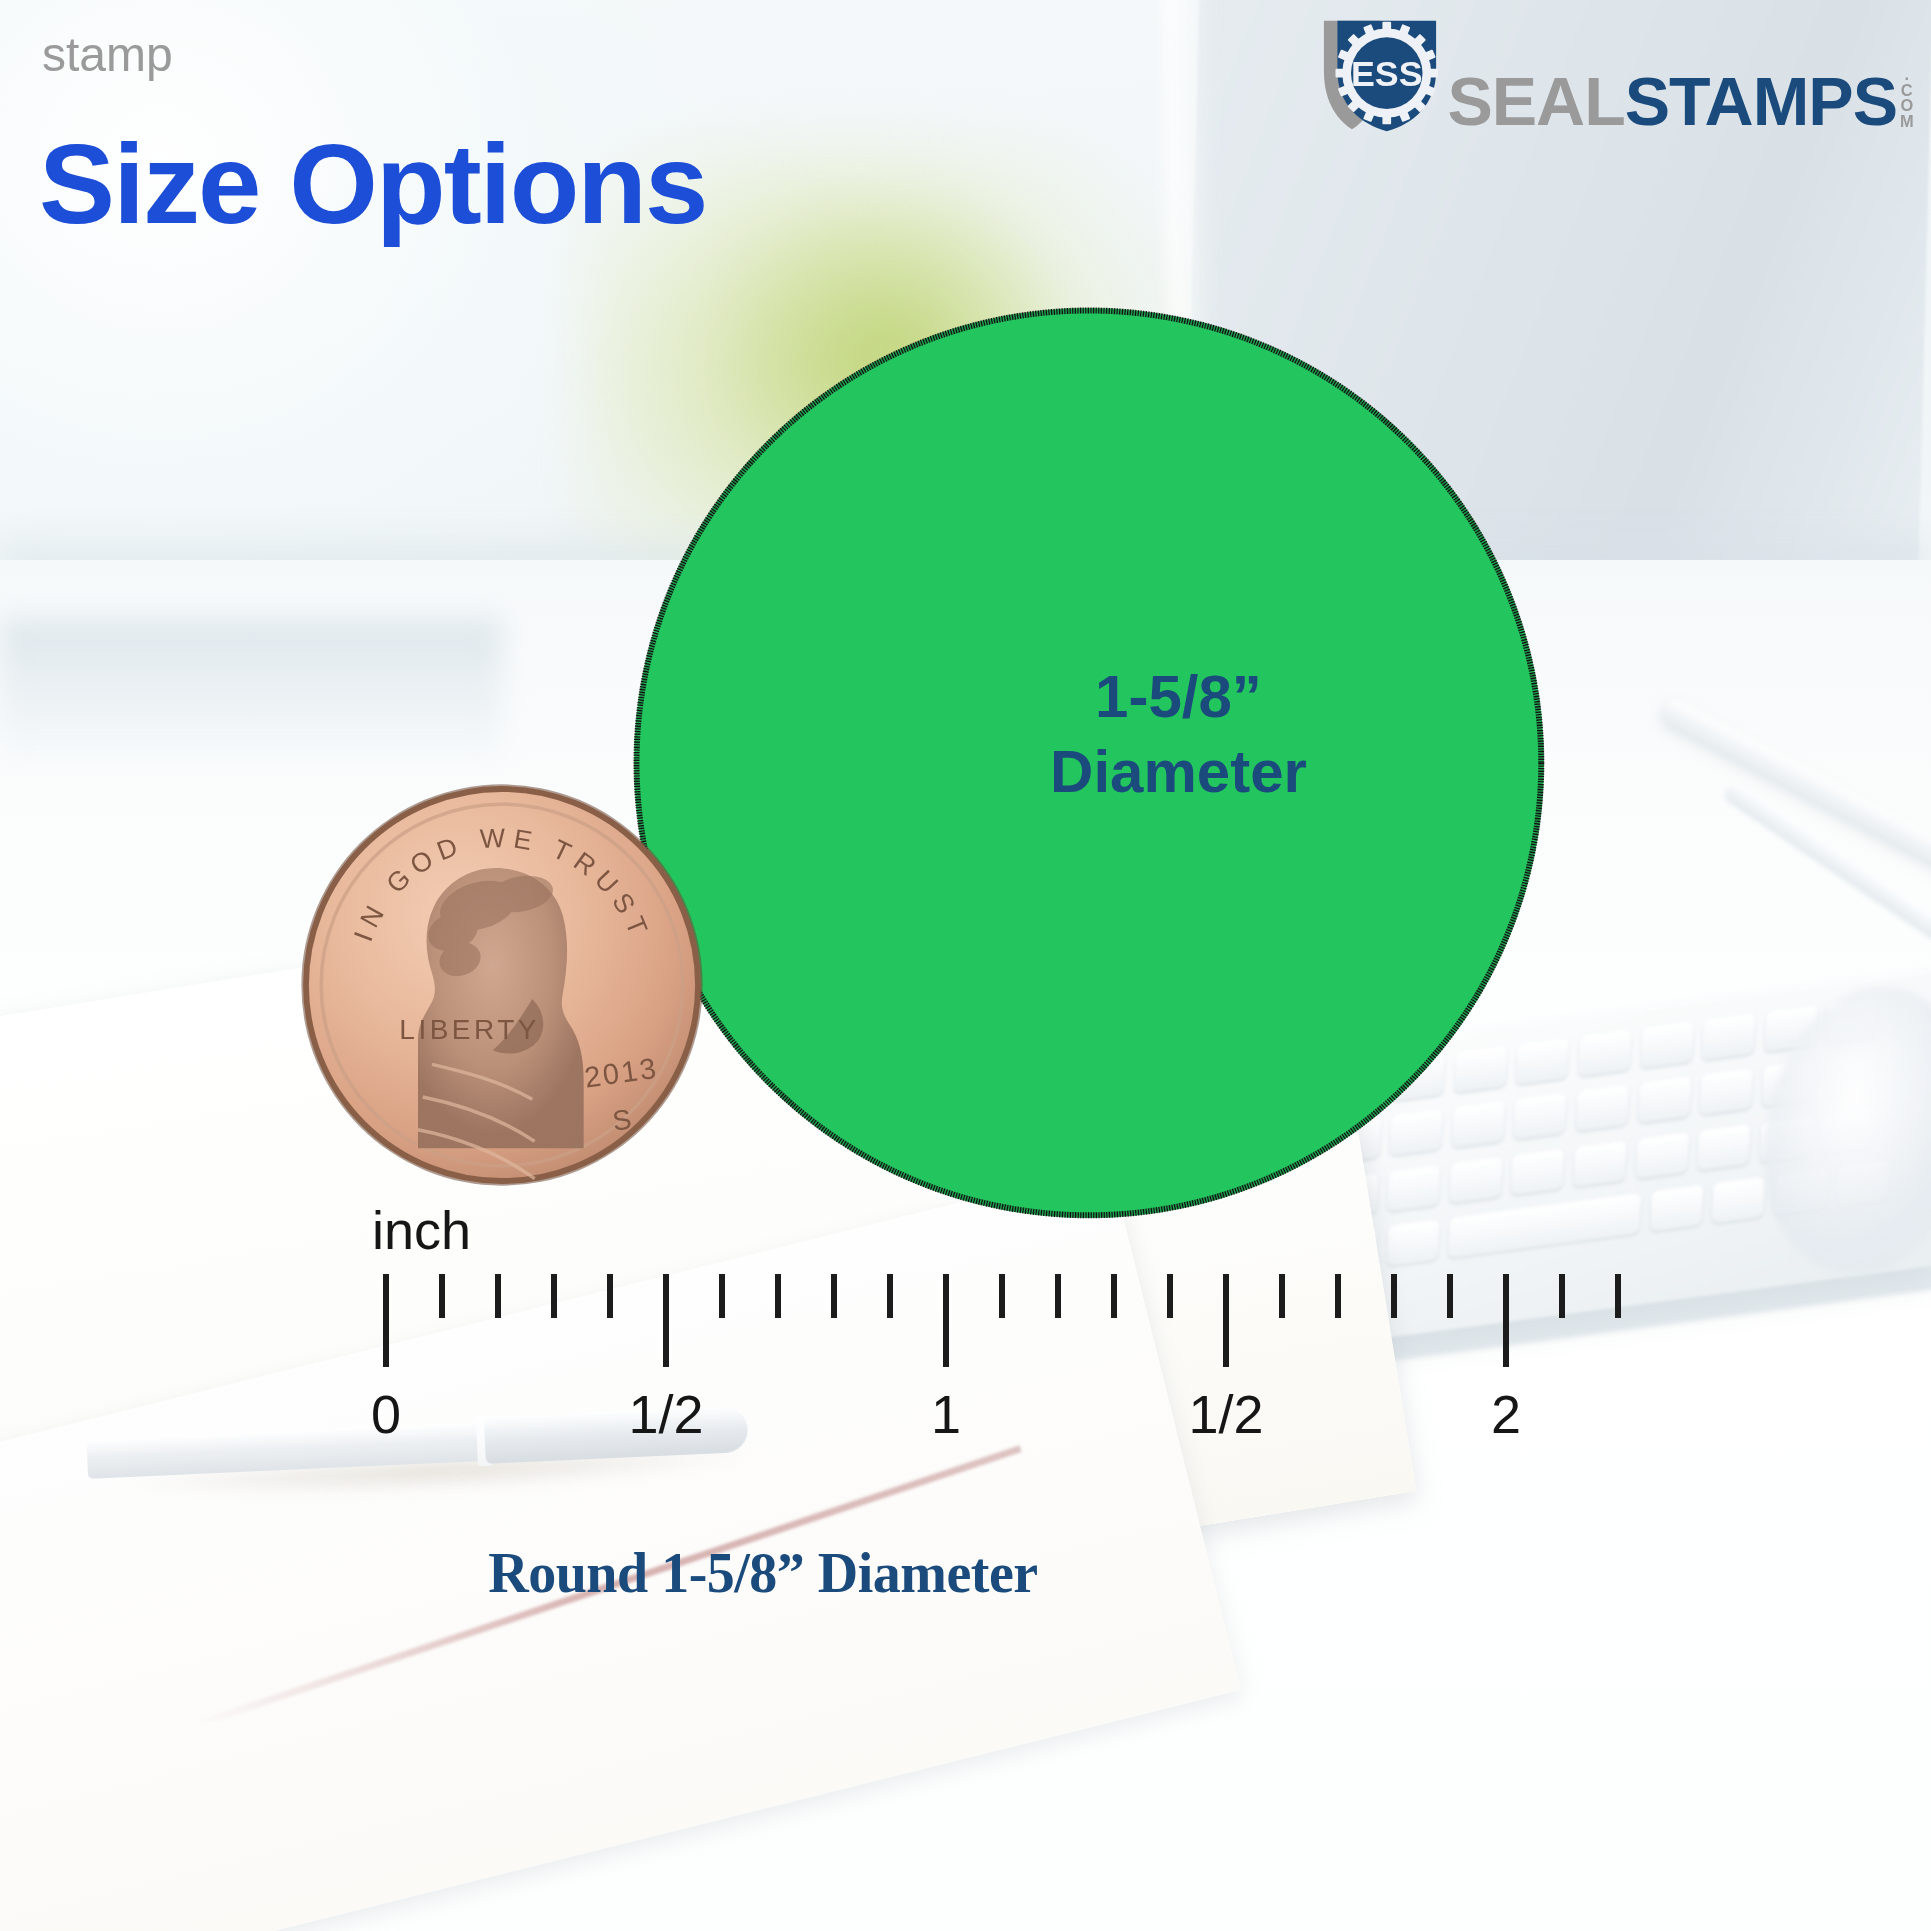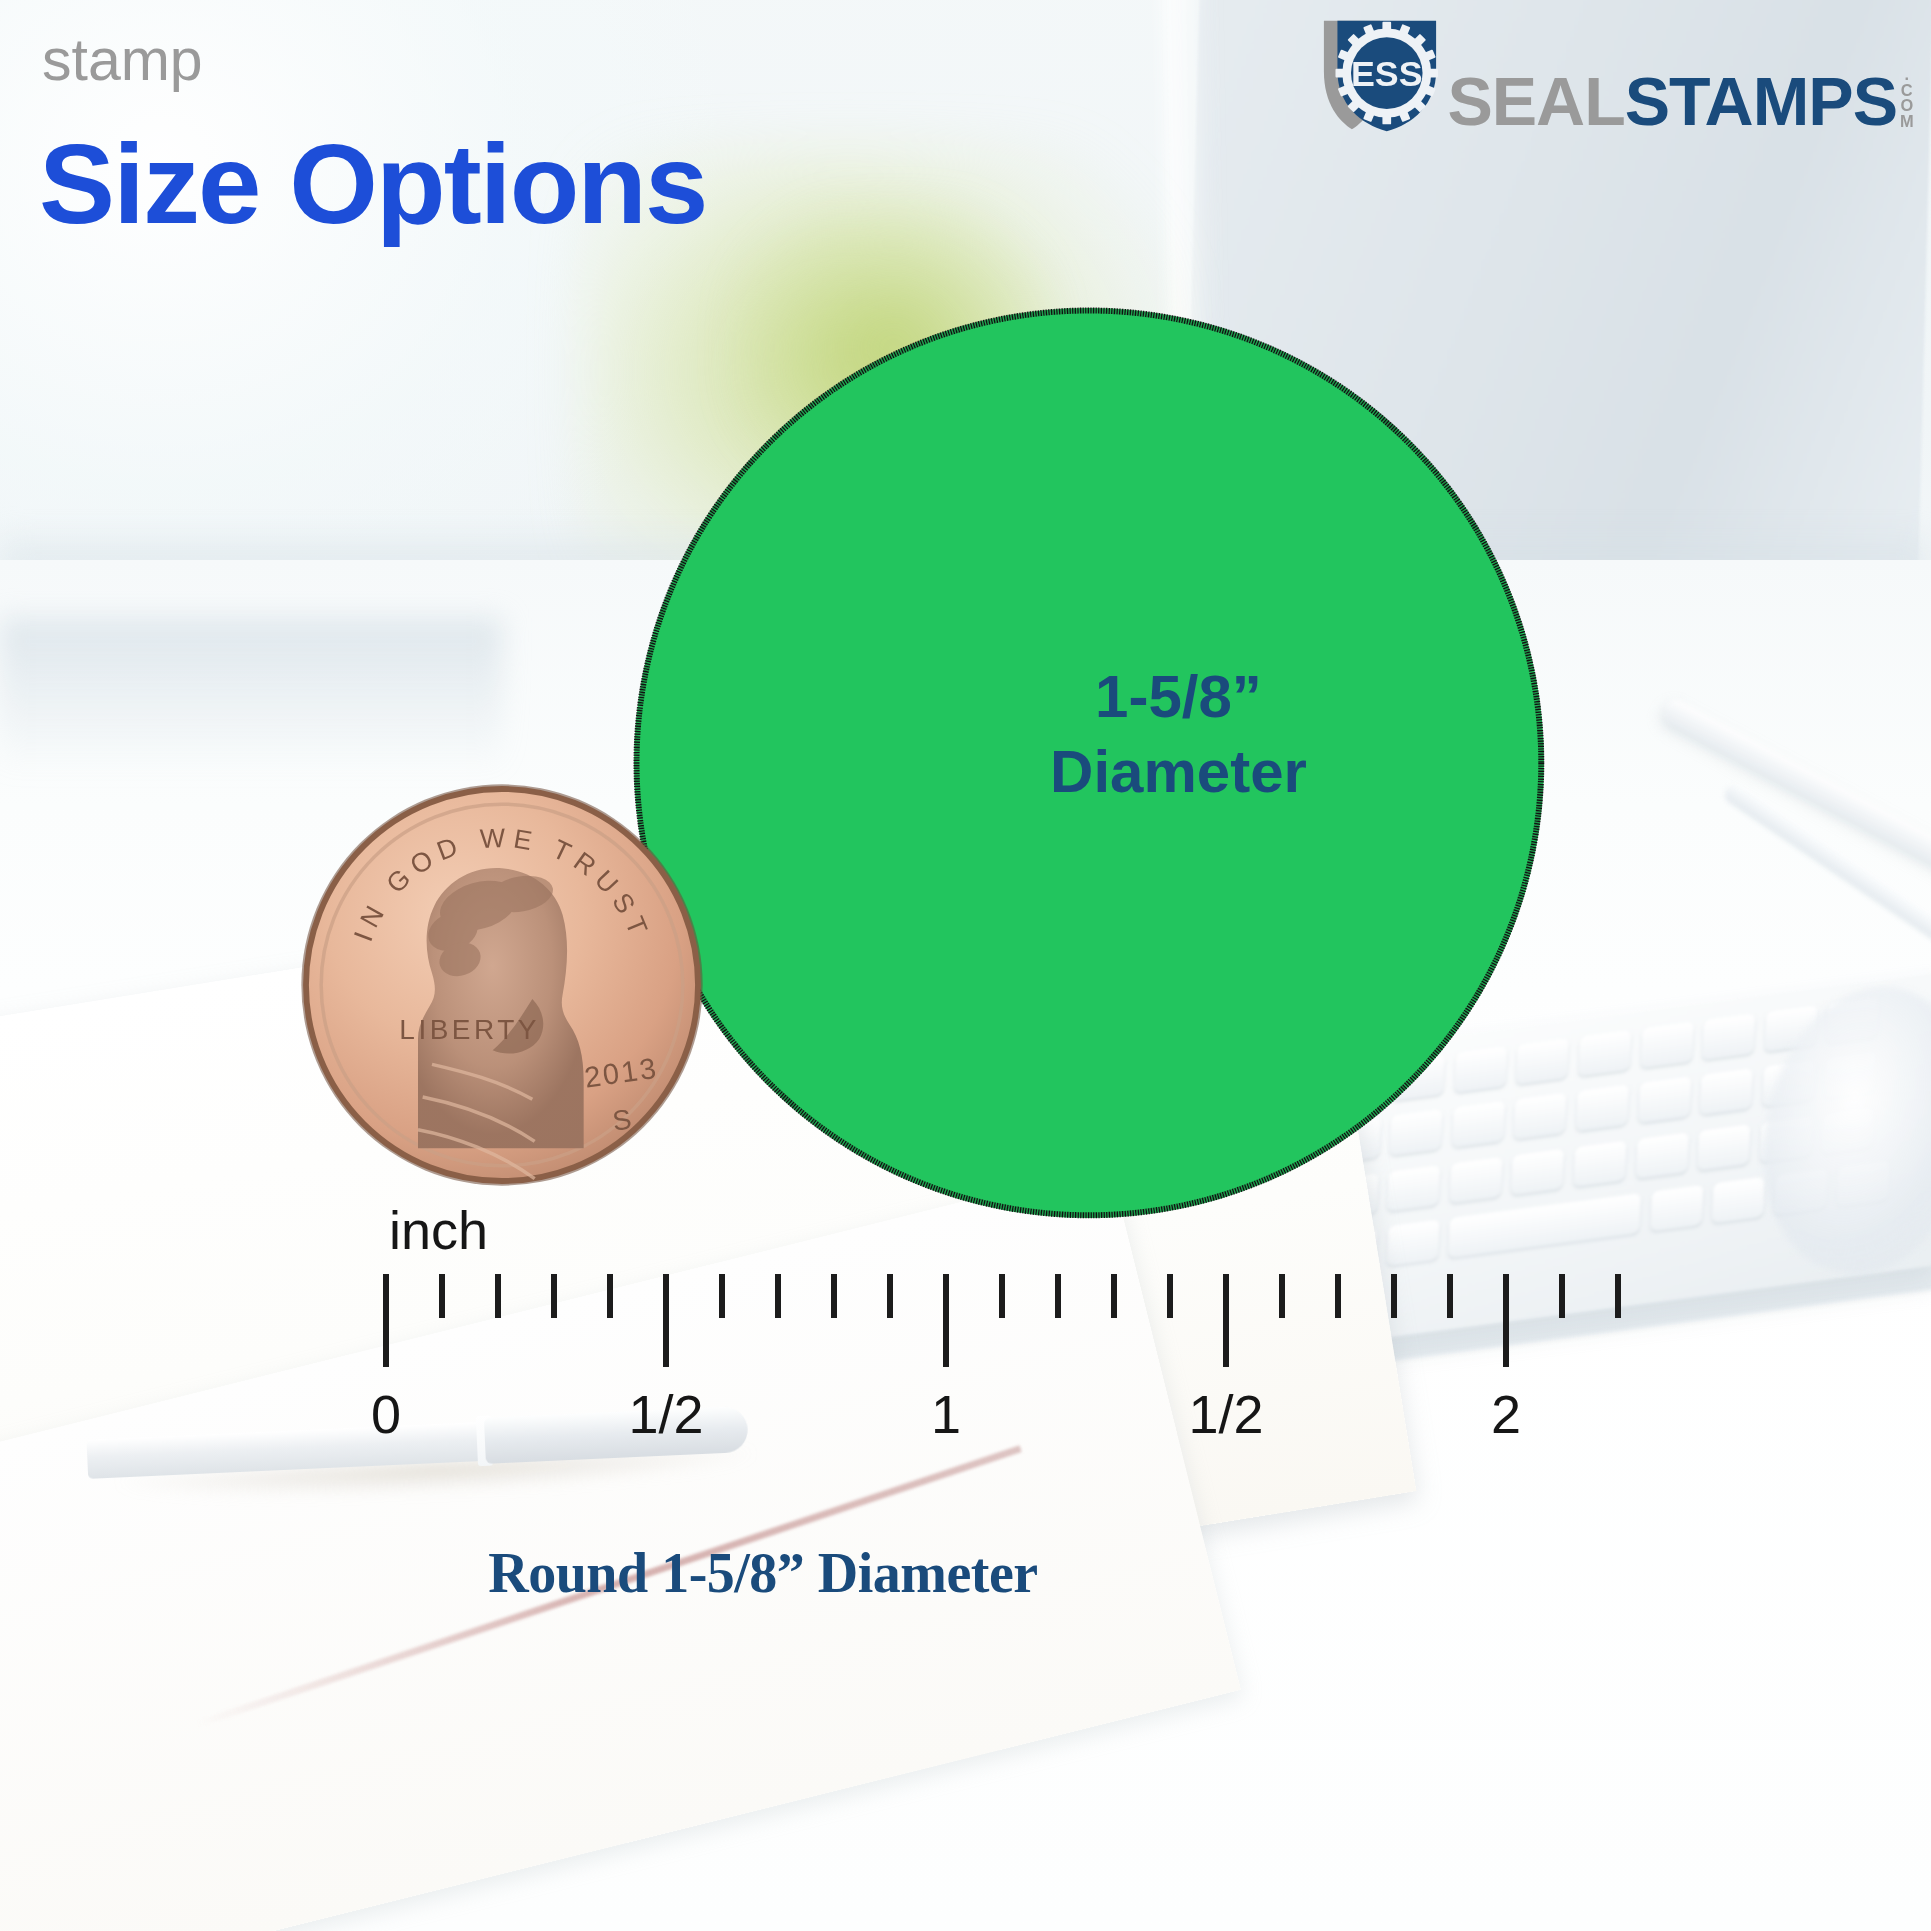--- a/index.html
+++ b/index.html
@@ -164,21 +164,21 @@
   
   .bg-haze {
     position:absolute; left:0; top:618px; width:502px; height:154px;
     background:linear-gradient(180deg, rgba(198,212,222,.5), rgba(198,212,222,0));
     filter:blur(13.5px);
   }
 
   
   .brand-word {
     position:absolute; left:42px; top:31px;
-    font-size:59px; color:#9a9a9a; font-weight:400;
+    font-size:48px; color:#9a9a9a; font-weight:400;
     letter-spacing:0px; line-height:1;
   }
   .page-title {
     position:absolute; left:39px; top:124px;
     font-size:114px; font-weight:bold; color:#1d4ed8;
     letter-spacing:-1.9px; line-height:1.05;
   }
 
   
   .logo { position:absolute; right:17.4px; top:15.4px; height:120px; display:flex; align-items:flex-end; }
@@ -227,21 +227,21 @@
   .tick {
     position:absolute; background:#1c1c1c; width:5.8px;
   }
   .tick.major { height:93px; }
   .tick.minor { height:44px; }
   .ruler-num {
     position:absolute; font-size:54px; color:#161616; font-weight:400;
     transform:translateX(-50%);
   }
   .inch-label {
-    position:absolute; font-size:54px; color:#161616; font-weight:400;margin-left:17px;
+    position:absolute; font-size:54px; color:#161616; font-weight:400;
   }
 
   
   .caption {
     position:absolute; left:0; top:1541px; width:1526px;
     text-align:center;
     font-size:56px; font-weight:bold; color:#1a4b7c;
     letter-spacing:-0.5px;
     font-family:Liberation Serif, serif;
   }

